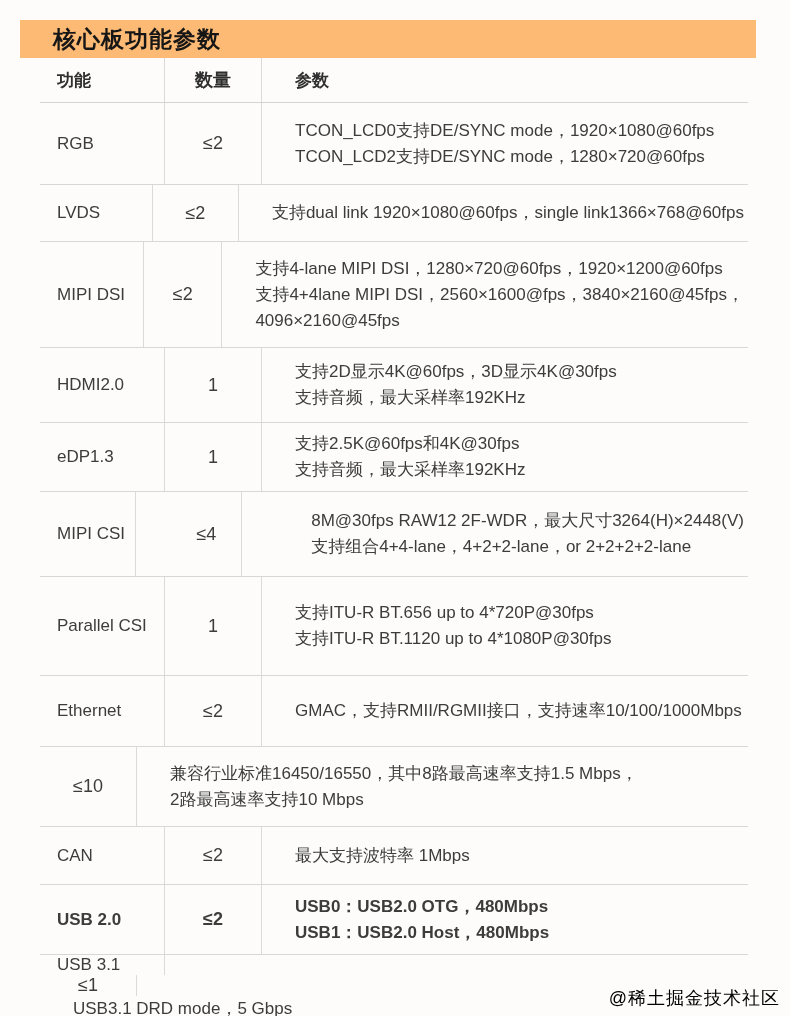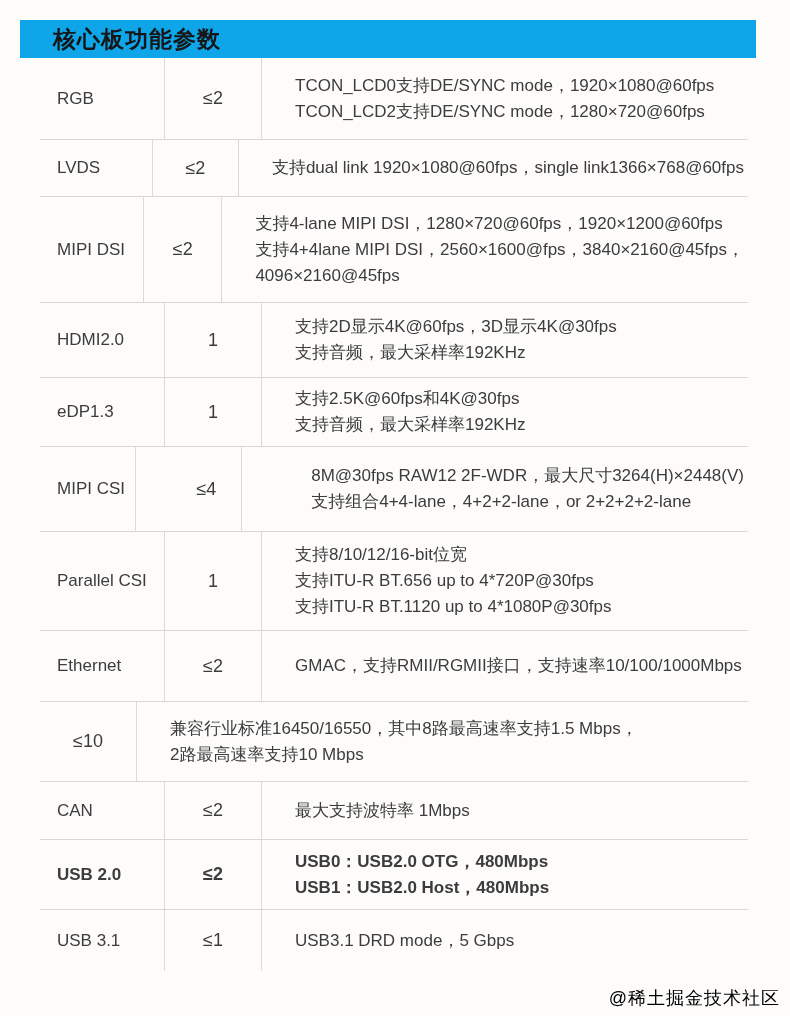--- a/index.html
+++ b/index.html
@@ -8,21 +8,21 @@
     position:relative;
     background:#fdfcfb;
     font-family:"Liberation Sans","DejaVu Sans",sans-serif;
     color:#3c3c3c;
     overflow:hidden;
   }
   .title-banner {
     position:absolute;
     left:20px; top:20px;
     width:736px; height:38px;
-    background:#0ea5e9;
+    background:#fdba74;
     display:flex;
     align-items:center;
   }
   .title-banner .title-text {
     padding-left:33px;
     font-size:23px;
     font-weight:bold;
     color:#161616;
     letter-spacing:1px;
   }
@@ -65,37 +65,42 @@
   .trow:nth-child(2)  { height:57px; }
   .trow:nth-child(3)  { height:106px; }
   .trow:nth-child(4)  { height:75px; }
   .trow:nth-child(5)  { height:69px; }
   .trow:nth-child(6)  { height:85px;gap:36px; }
   .trow:nth-child(7)  { height:99px; }
   .trow:nth-child(8)  { height:71px; }
   .trow:nth-child(9)  { height:80px; }
   .trow:nth-child(10) { height:58px; }
   .trow:nth-child(11) { height:70px;font-weight:bold; }
-  .trow:nth-child(12) { height:61px; }
+  .trow:nth-child(12) { height:61px;flex-direction:column; }
   .watermark {
     position:absolute;
     right:10px; bottom:6px;
     font-size:18px;
     color:#000000;
     letter-spacing:1px;
   }
 </style>
 </head>
 <body>
 
 <div class="title-banner">
   <span class="title-text">核心板功能参数</span>
 </div>
 
 <div class="spec-table">
+  <div class="hrow">
+    <div class="cell c-func">功能</div>
+    <div class="cell c-qty">数量</div>
+    <div class="cell c-param">参数</div>
+  </div>
   <div>
   <div class="trow">
     <div class="cell c-func">RGB</div>
     <div class="cell c-qty">≤2</div>
     <div class="cell c-param">
       <div class="param-lines">
             <div class="param-line">TCON_LCD0支持DE/SYNC mode，1920×1080@60fps</div>
             <div class="param-line">TCON_LCD2支持DE/SYNC mode，1280×720@60fps</div>
           </div>
     </div>
@@ -154,21 +159,20 @@
             <div class="param-line">支持组合4+4-lane，4+2+2-lane，or 2+2+2+2-lane</div>
           </div>
     </div>
   </div>
 
   <div class="trow">
     <div class="cell c-func">Parallel CSI</div>
     <div class="cell c-qty">1</div>
     <div class="cell c-param">
       <div class="param-lines">
-            <div class="param-line">支持8/10/12/16-bit位宽</div>
             <div class="param-line">支持ITU-R BT.656 up to 4*720P@30fps</div>
             <div class="param-line">支持ITU-R BT.1120 up to 4*1080P@30fps</div>
           </div>
     </div>
   </div>
 
   <div class="trow">
     <div class="cell c-func">Ethernet</div>
     <div class="cell c-qty">≤2</div>
     <div class="cell c-param">

